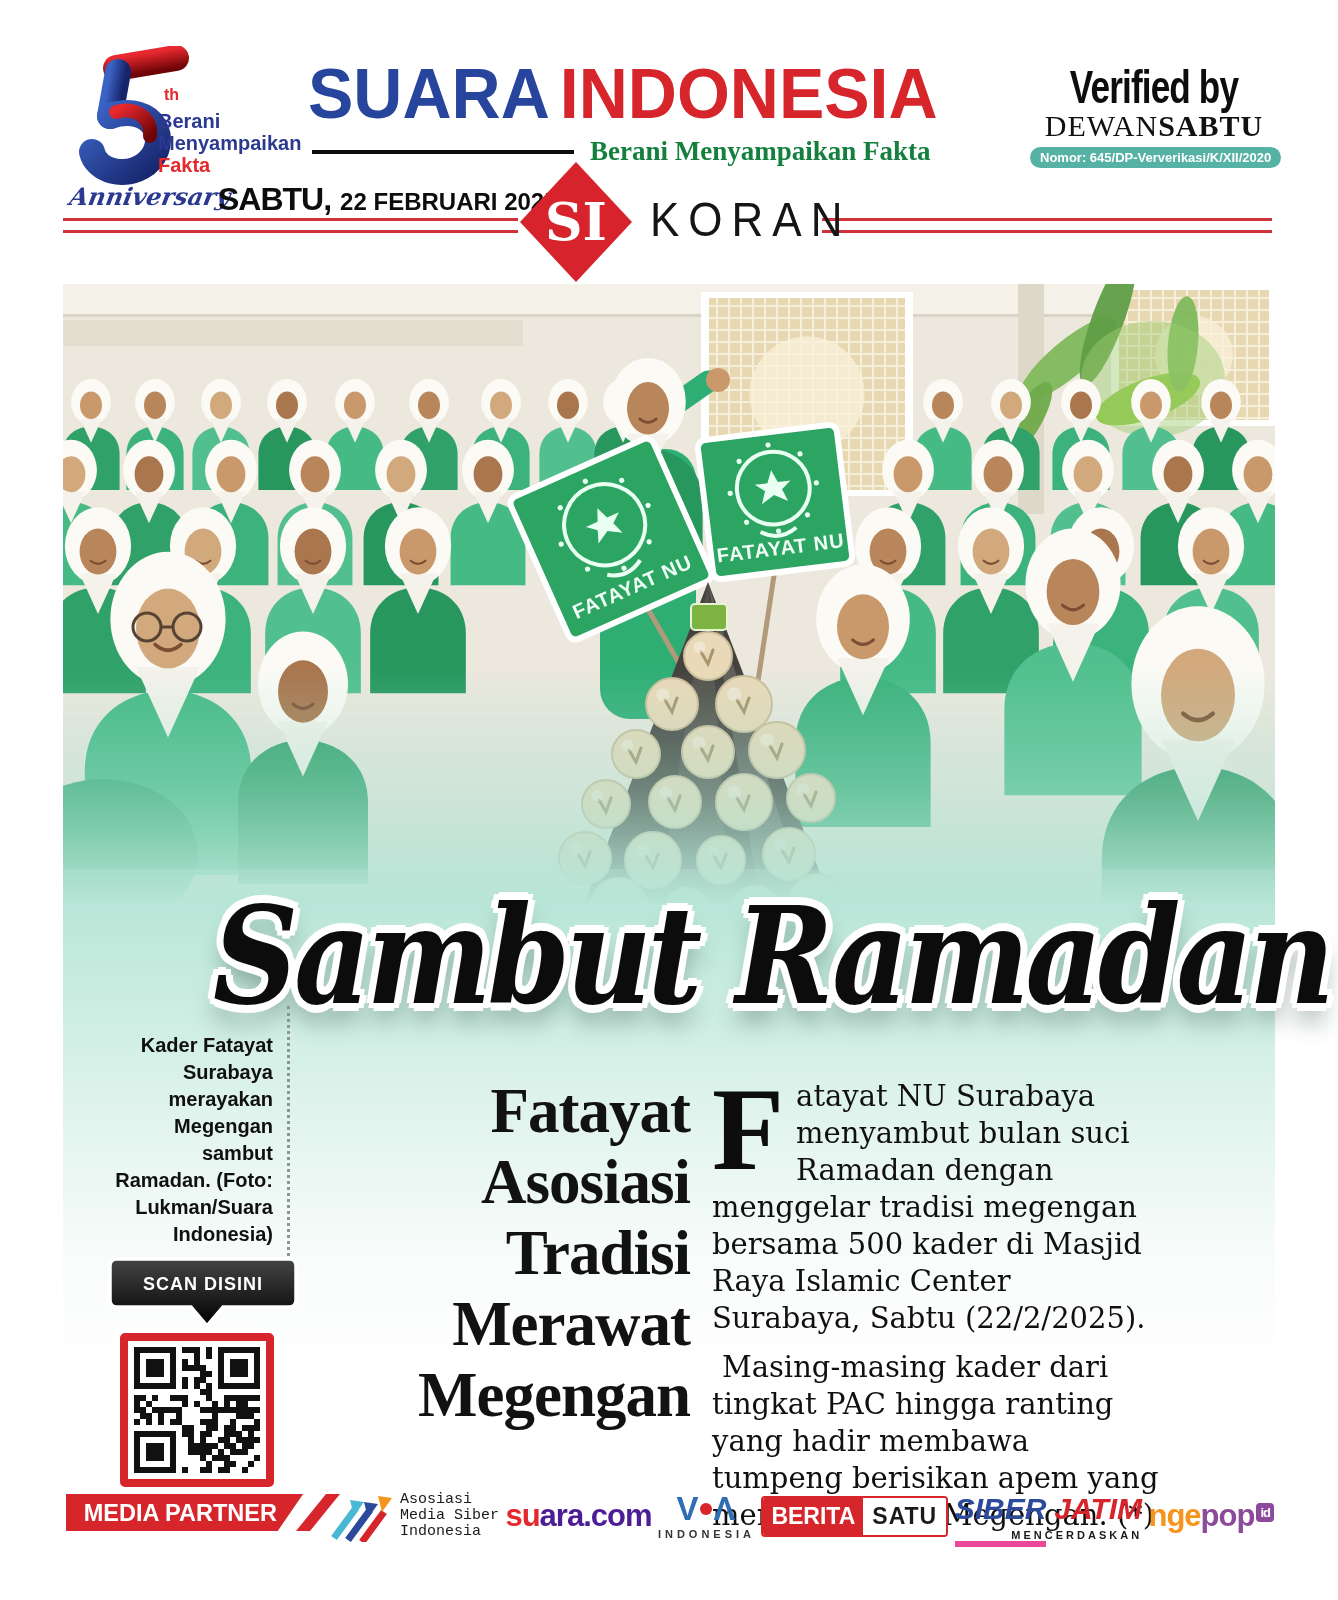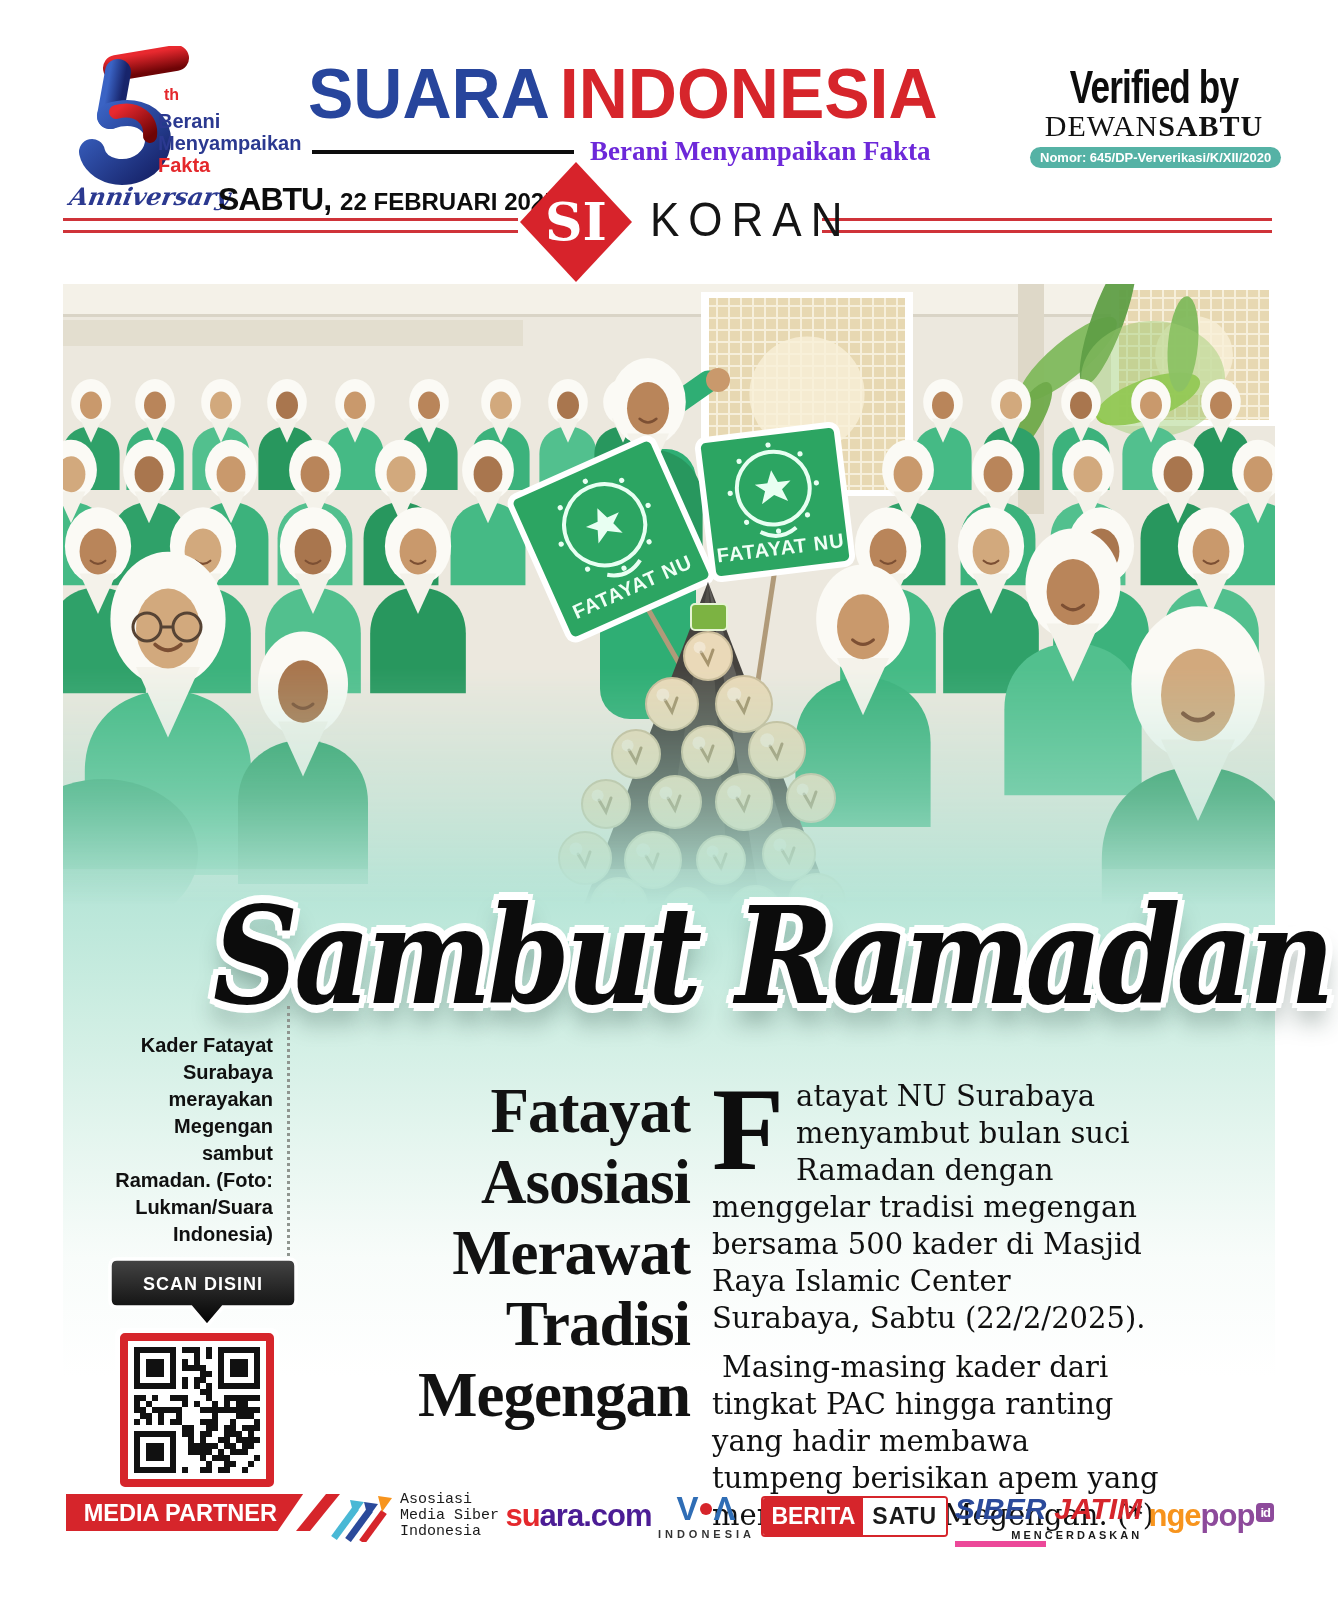--- a/index.html
+++ b/index.html
@@ -12,21 +12,21 @@
   .anniv-tagline{left:158px;top:110px;font-weight:bold;font-size:20px;line-height:22px;color:#2b3990;}
   .anniv-tagline .fakta{color:#e4282c;}
   .anniv-script{left:70px;top:182px;font-family:"DejaVu Serif",serif;font-style:italic;font-weight:bold;
                 font-size:24px;color:#2b3990;transform:skewX(-10deg);}
   .mast-title{left:308px;top:52px;font-weight:bold;font-size:68px;letter-spacing:0px;
               transform:scaleY(1.04);transform-origin:left top;white-space:nowrap;}
   .mast-title .t1{color:#27459c;}
   .mast-title .t2{color:#d6252b;margin-left:10px;}
   .mast-sub{left:312px;top:136px;display:flex;align-items:center;}
   .mast-sub .bar{width:262px;height:4px;background:#0d0d0d;margin-right:16px;}
-  .mast-sub .txt{font-family:"Liberation Serif",serif;font-weight:bold;font-size:27px;color:#6d28d9;white-space:nowrap;text-align:right;}
+  .mast-sub .txt{font-family:"Liberation Serif",serif;font-weight:bold;font-size:27px;color:#15803d;white-space:nowrap;text-align:right;}
   .verified{left:1030px;top:62px;width:248px;text-align:center;}
   .verified .v1{font-weight:bold;font-size:40px;color:#0d0d0d;letter-spacing:-1px;
                 transform:scale(0.88,1.15);transform-origin:center top;white-space:nowrap;}
   .verified .v2{font-family:"Liberation Serif",serif;font-size:30px;color:#111;letter-spacing:1px;margin-top:2px;}
   .verified .v2 b{font-weight:bold;}
   .verified .badge{display:inline-block;margin-top:4px;background:#55b2a5;color:#fff;font-weight:bold;
                    font-size:13px;padding:3px 10px;border-radius:11px;white-space:nowrap;}
   .edition{left:218px;top:181px;display:flex;align-items:baseline;gap:9px;color:#0d0d0d;white-space:nowrap;}
   .edition .day{font-weight:bold;font-size:32px;letter-spacing:-1px;}
   .edition .date{font-weight:bold;font-size:24px;}
@@ -706,22 +706,22 @@
           <rect x="6" y="90" width="30" height="30" fill="#ffffff"></rect>
           <rect x="12" y="96" width="18" height="18" fill="#111111"></rect>
         </svg>
     </div>
   </div>
 </div>
 
 <div class="abs headline">
   <div>Fatayat</div>
   <div>Asosiasi</div>
+  <div>Tradisi</div>
   <div>Merawat</div>
-  <div>Tradisi</div>
   <div>Megengan</div>
 </div>
 
 <div class="abs body-copy">
   <p><span class="dropcap">F</span><span>atayat NU Surabaya menyambut bulan suci Ramadan dengan menggelar tradisi megengan bersama 500 kader di Masjid Raya Islamic Center Surabaya, Sabtu (22/2/2025).</span></p>
   <p class="p2">Masing-masing kader dari tingkat PAC hingga ranting yang hadir membawa tumpeng berisikan apem yang menjadi tradisi Megengan. (*)</p>
 </div>
 
 <div class="abs mp-banner">MEDIA PARTNER</div>
 <div class="abs mp-stripe">

